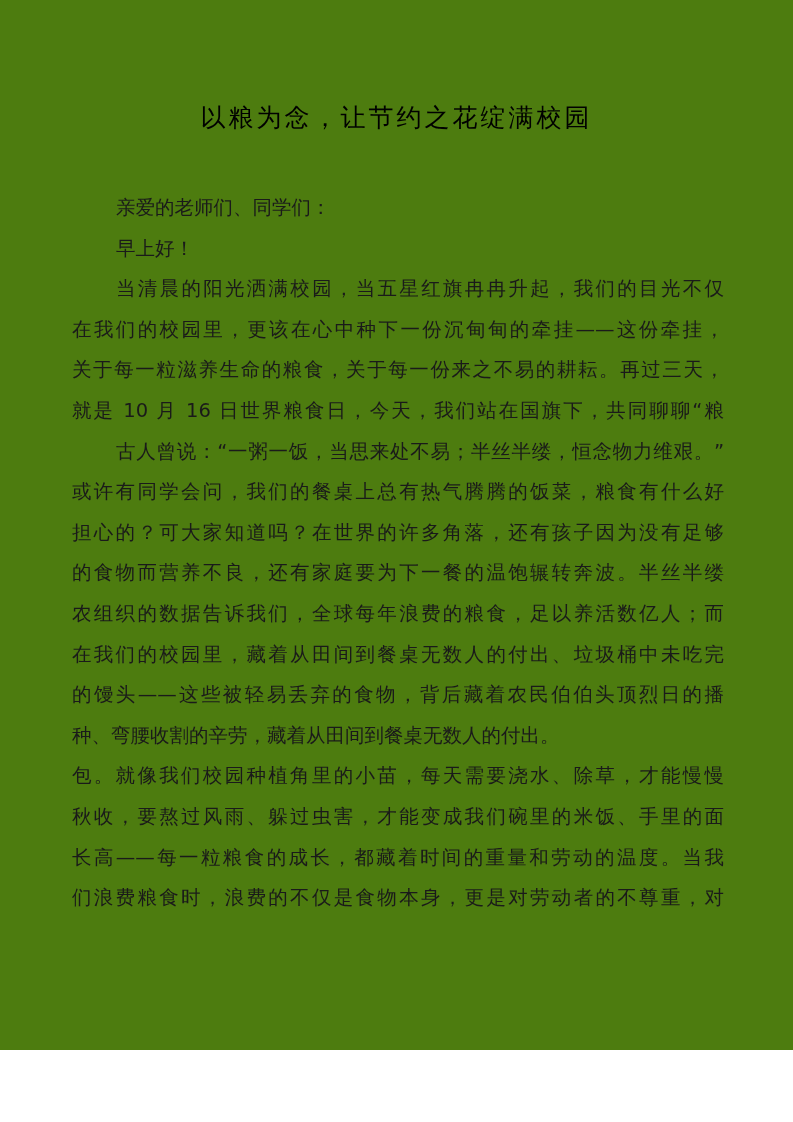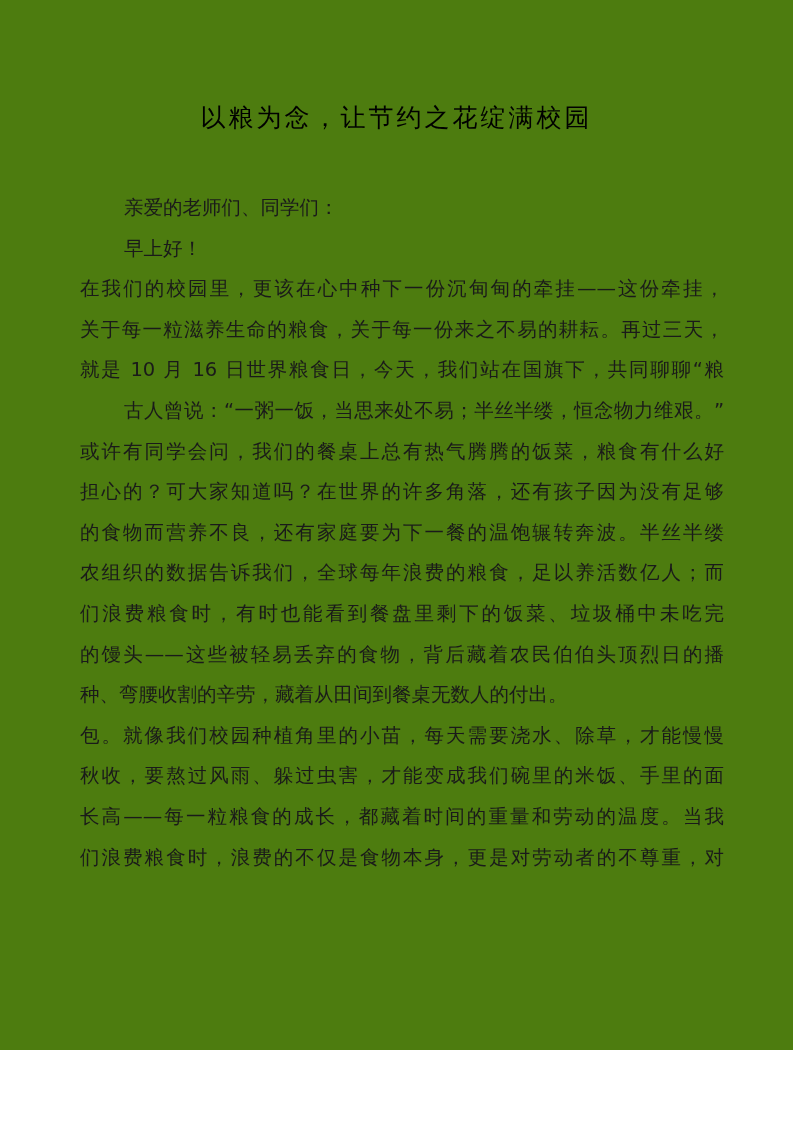--- a/index.html
+++ b/index.html
@@ -46,49 +46,49 @@
       font-size: 19.5px;
       color: #1a1a1a;
     }
     .line {
       height: 40.6px;
       line-height: 40.6px;
       white-space: nowrap;
       text-align: justify;
       text-align-last: justify;
       letter-spacing: 0;
-      margin-left: 8px;
     }
     .line.indent {
       padding-left: 44px;
     }
     .line.last {
       text-align-last: left;
     }
   </style>
 </head>
 <body>
 
 <div class="page">
   <h1 class="title">以粮为念，让节约之花绽满校园</h1>
 
   <div class="body">
     <div class="line indent last">亲爱的老师们、同学们：</div>
     <div class="line indent last">早上好！</div>
 
+    <div class="line indent">当清晨的阳光洒满校园，当五星红旗冉冉升起，我们的目光不仅</div>
     <div class="line">在我们的校园里，更该在心中种下一份沉甸甸的牵挂——这份牵挂，</div>
     <div class="line">关于每一粒滋养生命的粮食，关于每一份来之不易的耕耘。再过三天，</div>
     <div class="line">就是 10 月 16 日世界粮食日，今天，我们站在国旗下，共同聊聊“粮</div>
 
     <div class="line indent">古人曾说：“一粥一饭，当思来处不易；半丝半缕，恒念物力维艰。”</div>
     <div class="line">或许有同学会问，我们的餐桌上总有热气腾腾的饭菜，粮食有什么好</div>
     <div class="line">担心的？可大家知道吗？在世界的许多角落，还有孩子因为没有足够</div>
     <div class="line">的食物而营养不良，还有家庭要为下一餐的温饱辗转奔波。半丝半缕</div>
     <div class="line">农组织的数据告诉我们，全球每年浪费的粮食，足以养活数亿人；而</div>
-    <div class="line">们浪费粮食时，有时也能看到餐盘里剩下的饭菜、垃圾桶中未吃完</div>
+    <div class="line">在我们的校园里，藏着从田间到餐桌无数人的付出、垃圾桶中未吃完</div>
     <div class="line">的馒头——这些被轻易丢弃的食物，背后藏着农民伯伯头顶烈日的播</div>
     <div class="line last">种、弯腰收割的辛劳，藏着从田间到餐桌无数人的付出。</div>
 
     <div class="line">包。就像我们校园种植角里的小苗，每天需要浇水、除草，才能慢慢</div>
     <div class="line">秋收，要熬过风雨、躲过虫害，才能变成我们碗里的米饭、手里的面</div>
     <div class="line">长高——每一粒粮食的成长，都藏着时间的重量和劳动的温度。当我</div>
     <div class="line">们浪费粮食时，浪费的不仅是食物本身，更是对劳动者的不尊重，对</div>
   </div>
 </div>
 

